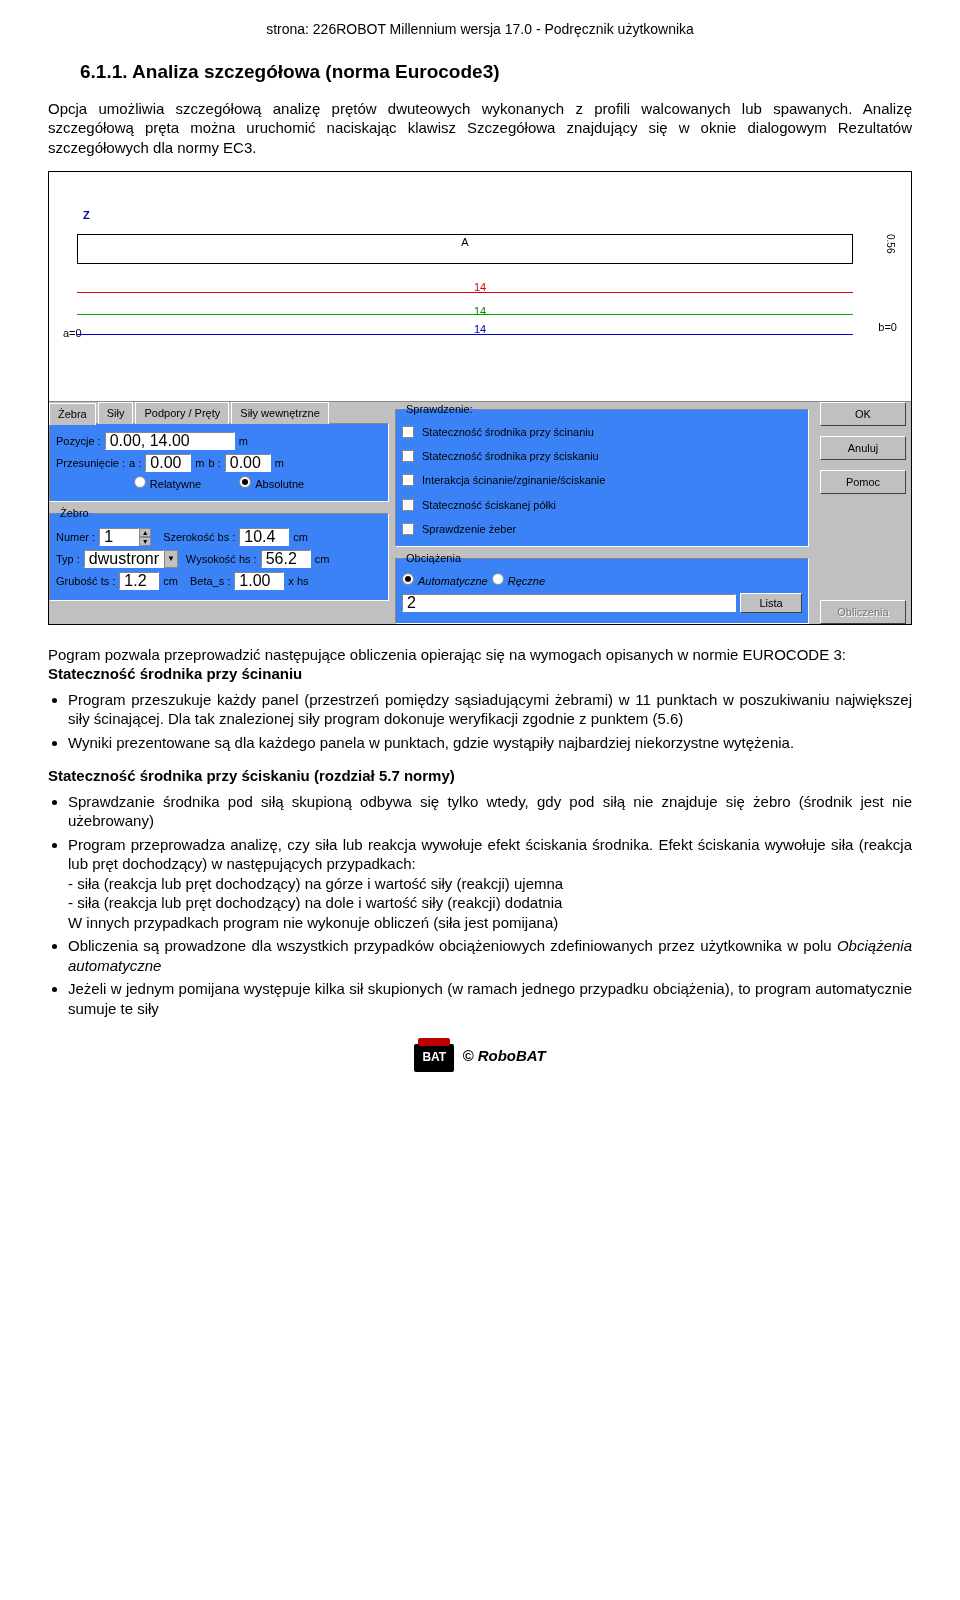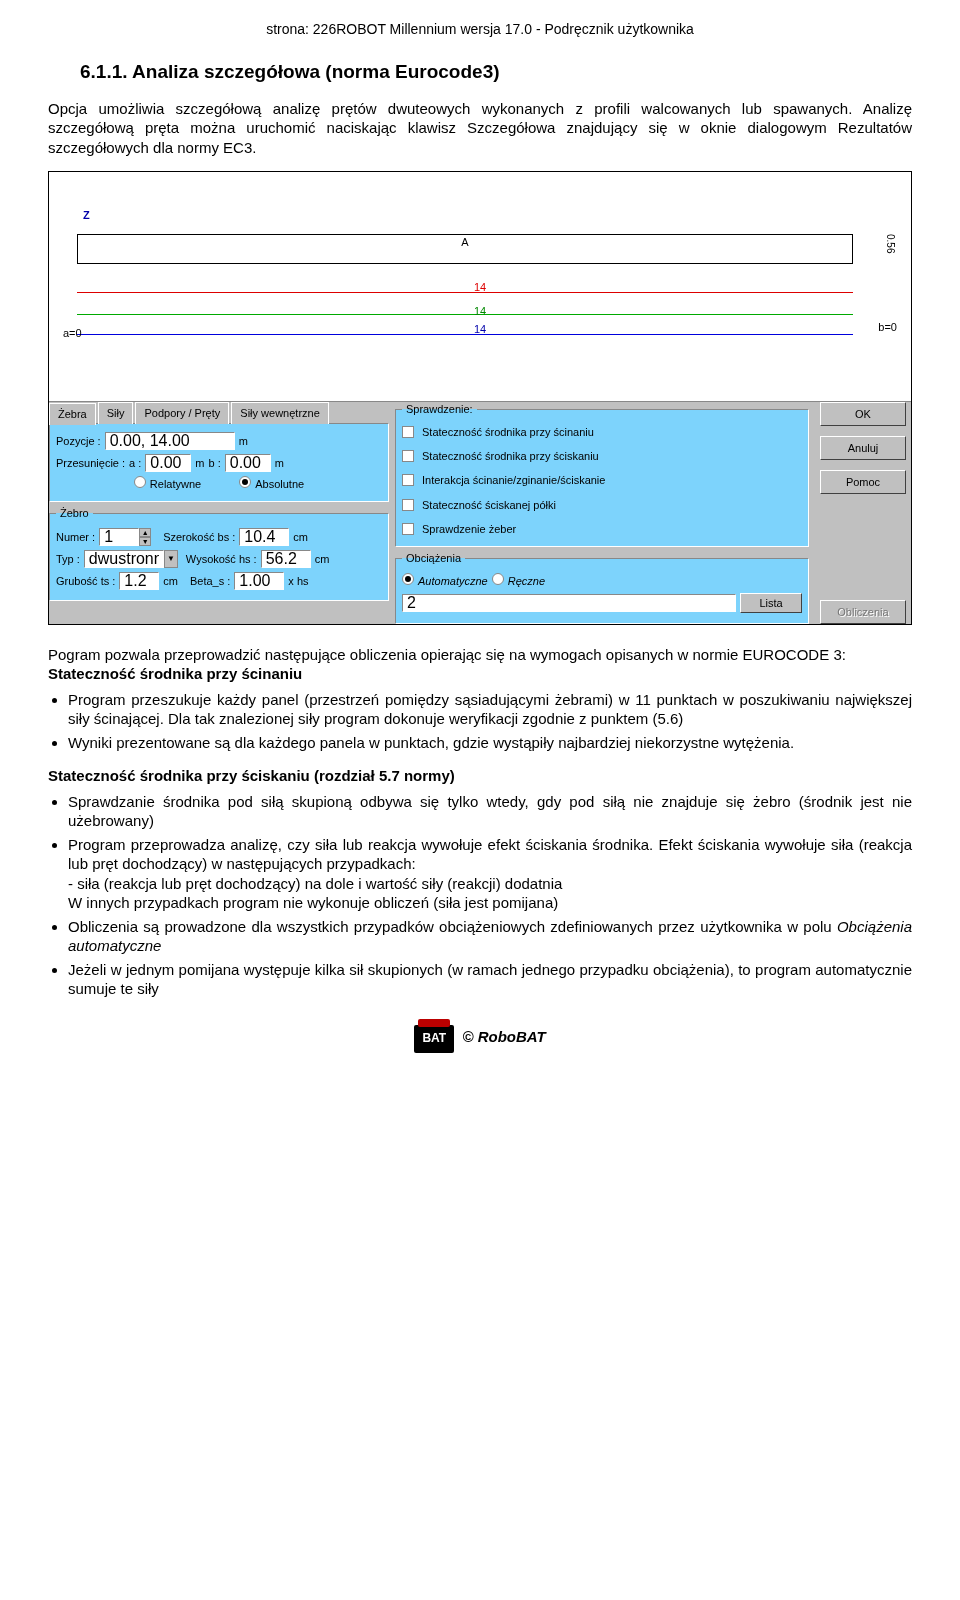--- a/index.html
+++ b/index.html
@@ -92,21 +92,21 @@
     display:flex;
     padding:0;
     font-family: Tahoma, sans-serif;
     font-size:11px;
     gap:6px;
   }
   fieldset.group {
     border:1px solid #888;
     border-right-color:#fff; border-bottom-color:#fff;
     padding:4px 6px 6px;
-    background:#7dd3fc;
+    background:#3b82f6;
   }
   fieldset.group > legend { padding:0 4px; }
   .tabs {
     display:flex;
     margin-bottom:-1px;
   }
   .tab {
     background:#c0c0c0;
     border:1px solid #888;
     border-bottom:none;
@@ -339,20 +339,21 @@
   <li>Program przeszukuje każdy panel (przestrzeń pomiędzy sąsiadującymi żebrami) w 11 punktach w poszukiwaniu największej siły ścinającej. Dla tak znalezionej siły program dokonuje weryfikacji zgodnie z punktem (5.6)</li>
   <li>Wyniki prezentowane są dla każdego panela w punktach, gdzie wystąpiły najbardziej niekorzystne wytężenia.</li>
 </ul>
 
 <div class="subheading">Stateczność środnika przy ściskaniu (rozdział 5.7 normy)</div>
 <ul class="bullets">
   <li>Sprawdzanie środnika pod siłą skupioną odbywa się tylko wtedy, gdy pod siłą nie znajduje się żebro (środnik jest nie użebrowany)</li>
   <li>
     <span>Program przeprowadza analizę, czy siła lub reakcja wywołuje efekt ściskania środnika. Efekt ściskania wywołuje siła (reakcja lub pręt dochodzący) w następujących przypadkach:</span>
     <ul>
+      <li>- siła (reakcja lub pręt dochodzący) na górze i wartość siły (reakcji) ujemna</li>
       <li>- siła (reakcja lub pręt dochodzący) na dole i wartość siły (reakcji) dodatnia</li>
       <li>W innych przypadkach program nie wykonuje obliczeń (siła jest pomijana)</li>
     </ul>
   </li>
   <li>
     <span>Obliczenia są prowadzone dla wszystkich przypadków obciążeniowych zdefiniowanych przez użytkownika w polu </span><i>Obciążenia automatyczne</i>
   </li>
   <li>Jeżeli w jednym pomijana występuje kilka sił skupionych (w ramach jednego przypadku obciążenia), to program automatycznie sumuje te siły</li>
 </ul>
 

